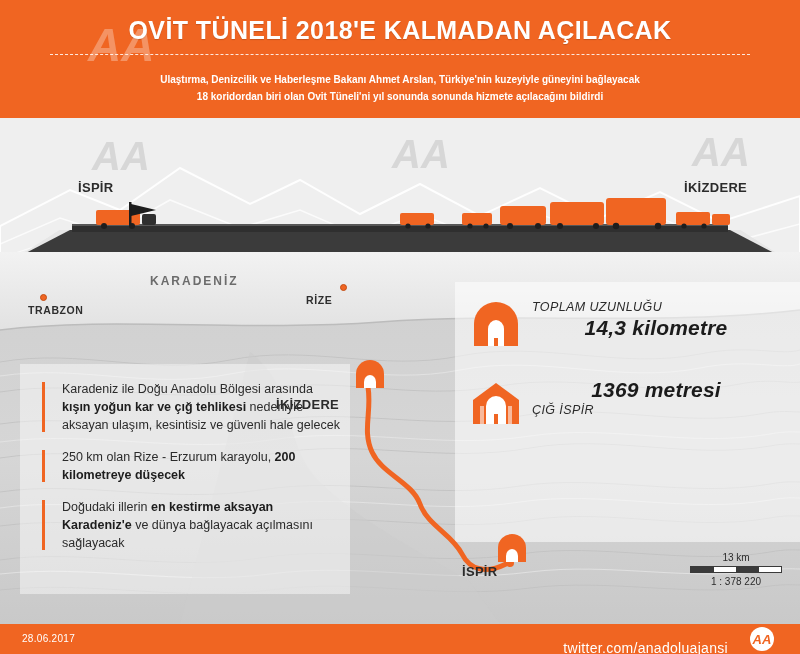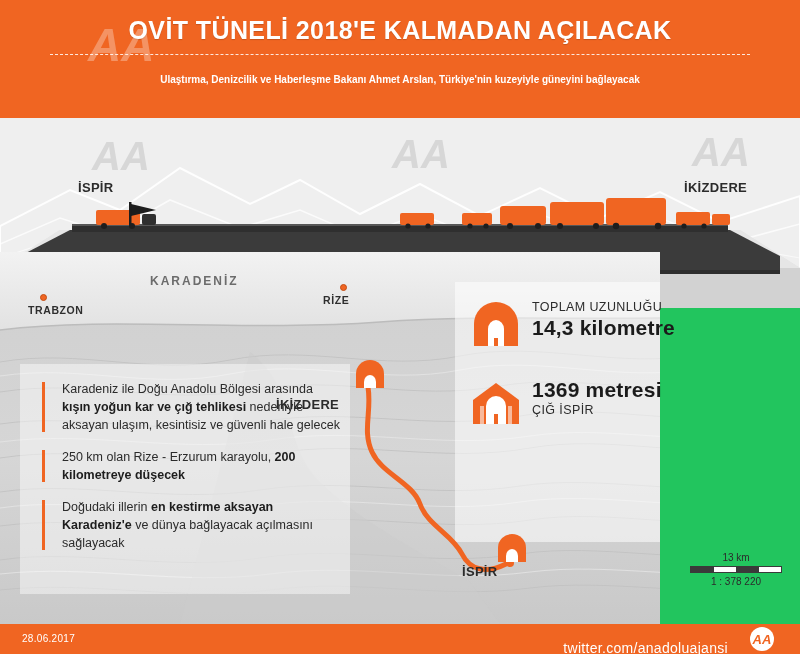--- a/index.html
+++ b/index.html
@@ -55,36 +55,36 @@
   .label-ispir-top, .label-ikizdere-top {
     position: absolute;
     font-size: 13px; font-weight: bold; color: #2b2b2b;
     letter-spacing: .3px;
   }
   .label-ispir-top { left: 78px; top: 62px; }
   .label-ikizdere-top { left: 684px; top: 62px; }
 
   
   .map {
-    position: absolute; left: 0; top: 252px; width: 660px; height: 372px;
+    position: absolute; left: 0; top: 252px; width: 800px; height: 372px;
     background: #d9d9d9;
     overflow: hidden;
   }
   .map-svg { position: absolute; left: 0; top: 0; }
 
   .map-label {
     position: absolute;
     font-size: 10.5px; font-weight: bold; color: #2e2e2e;
     letter-spacing: .6px;
   }
   .map-label.karadeniz {
     left: 150px; top: 22px; font-size: 12px; color: #6c6c6c; letter-spacing: 2px;
   }
   .map-label.trabzon { left: 28px; top: 52px; }
-  .map-label.rize { left: 323px; top: 42px; }
+  .map-label.rize { left: 306px; top: 42px; }
   .dot {
     position: absolute; width: 7px; height: 7px; border-radius: 50%;
     background: #f06522; border: 1px solid #c34d13;
   }
   .dot.trabzon-dot { left: 40px; top: 42px; }
   .dot.rize-dot { left: 340px; top: 32px; }
 
   .map-city {
     position: absolute; font-size: 13px; font-weight: bold; color: #2b2b2b;
     letter-spacing: .3px;
@@ -115,31 +115,33 @@
   
   .stats {
     position: absolute; left: 470px; top: 300px; width: 310px;
   }
   .stat {
     position: relative;
     min-height: 58px;
     padding-left: 62px;
     margin-bottom: 20px;
     color: #1f1f1f;
+    font-style: italic;
   }
   .stat-icon {
     position: absolute; left: 0; top: 2px; width: 52px; height: 46px;
   }
   .stat-small {
     font-size: 12.5px; letter-spacing: .4px; color: #2b2b2b;
     margin-bottom: 2px;
   }
   .stat-big {
     font-size: 21px; font-weight: bold; color: #1b1b1b;
     letter-spacing: .2px;
+    text-align: center;
   }
   .stat-sub {
     font-size: 12.5px; letter-spacing: .4px; color: #2b2b2b; margin-top: 1px;
   }
 
   
   .scalebar {
     position: absolute; left: 690px; top: 552px; width: 92px;
     text-align: center;
     color: #2b2b2b;
@@ -178,20 +180,21 @@
 </head>
 <body>
 
 <div class="poster">
 
   <div class="header">
     <div class="header-title">OVİT TÜNELİ 2018'E KALMADAN AÇILACAK</div>
     <div class="header-rule"></div>
     <div class="header-sub">
       <div>Ulaştırma, Denizcilik ve Haberleşme Bakanı Ahmet Arslan, Türkiye'nin kuzeyiyle güneyini bağlayacak</div>
+      <div>18 koridordan biri olan Ovit Tüneli'ni yıl sonunda sonunda hizmete açılacağını bildirdi</div>
     </div>
     <span class="aa-watermark" style="left:88px; top:18px; font-size:46px;">AA</span>
   </div>
 
   <div class="scene">
     <svg class="scene-svg" width="800" height="190" viewBox="0 0 800 190">
 
       <rect x="0" y="0" width="800" height="190" fill="#efefef"></rect>
 
       <path d="M0,108 L70,72 L120,92 L180,50 L250,86 L300,62 L360,96 L420,66 L480,98 L540,70 L600,100 L660,74 L720,104 L800,78 L800,190 L0,190 Z" fill="none" stroke="#ffffff" stroke-width="2" opacity="0.9"></path>

